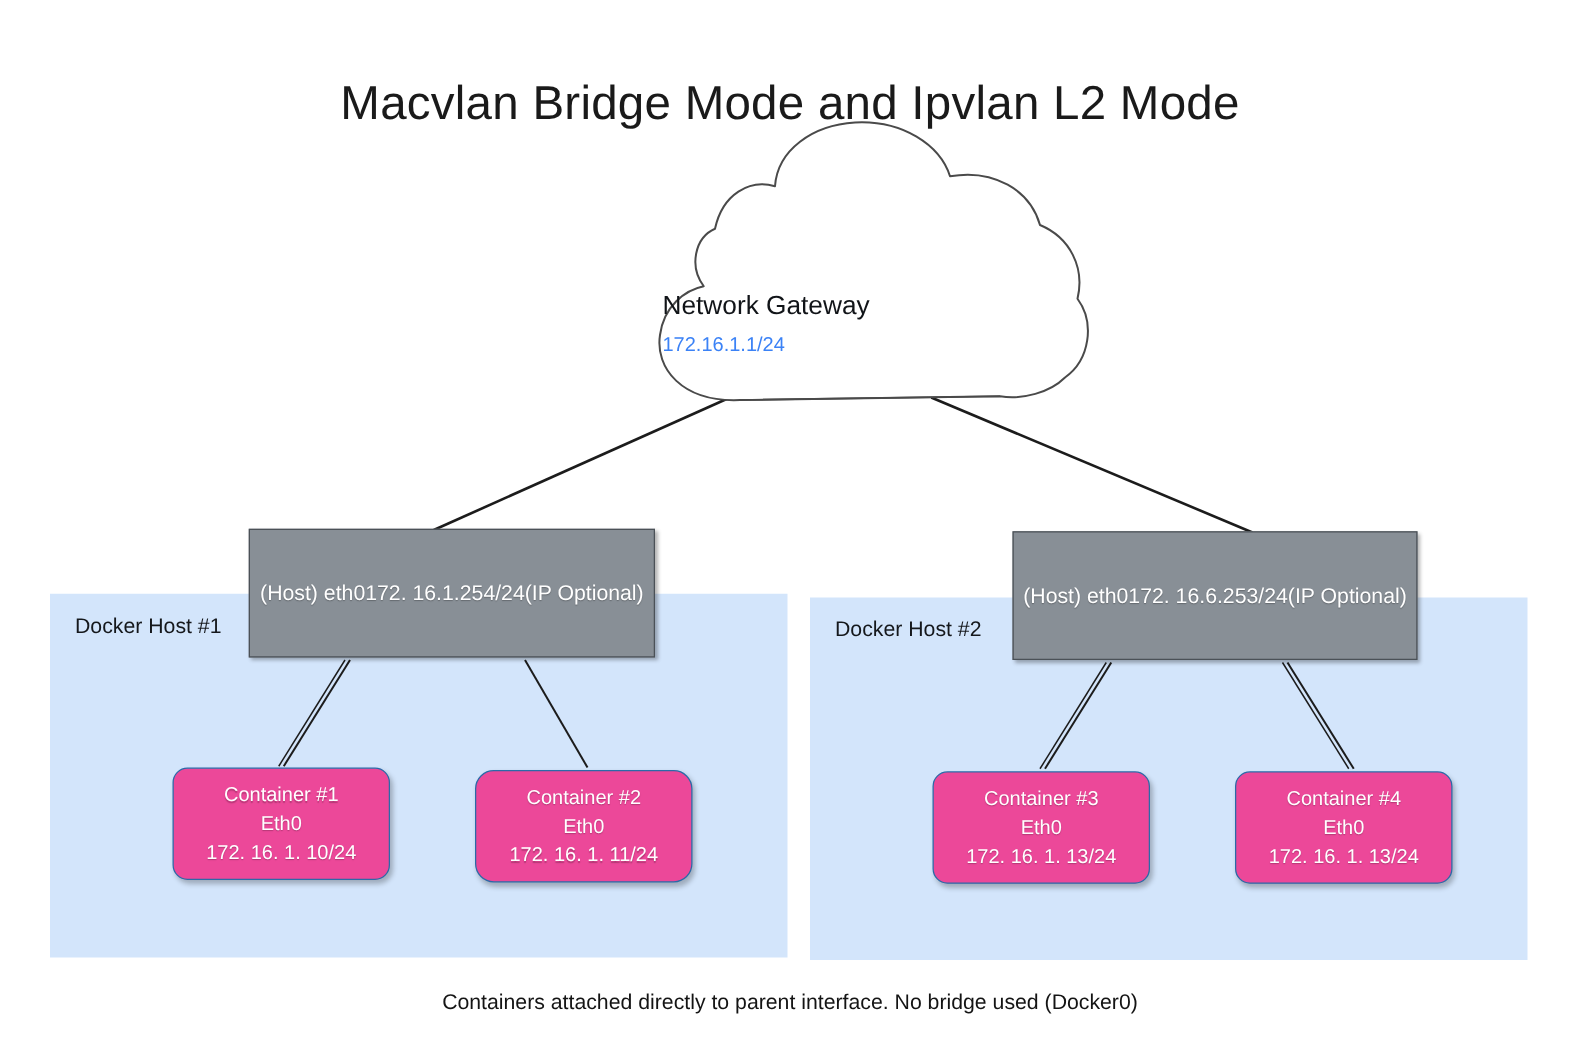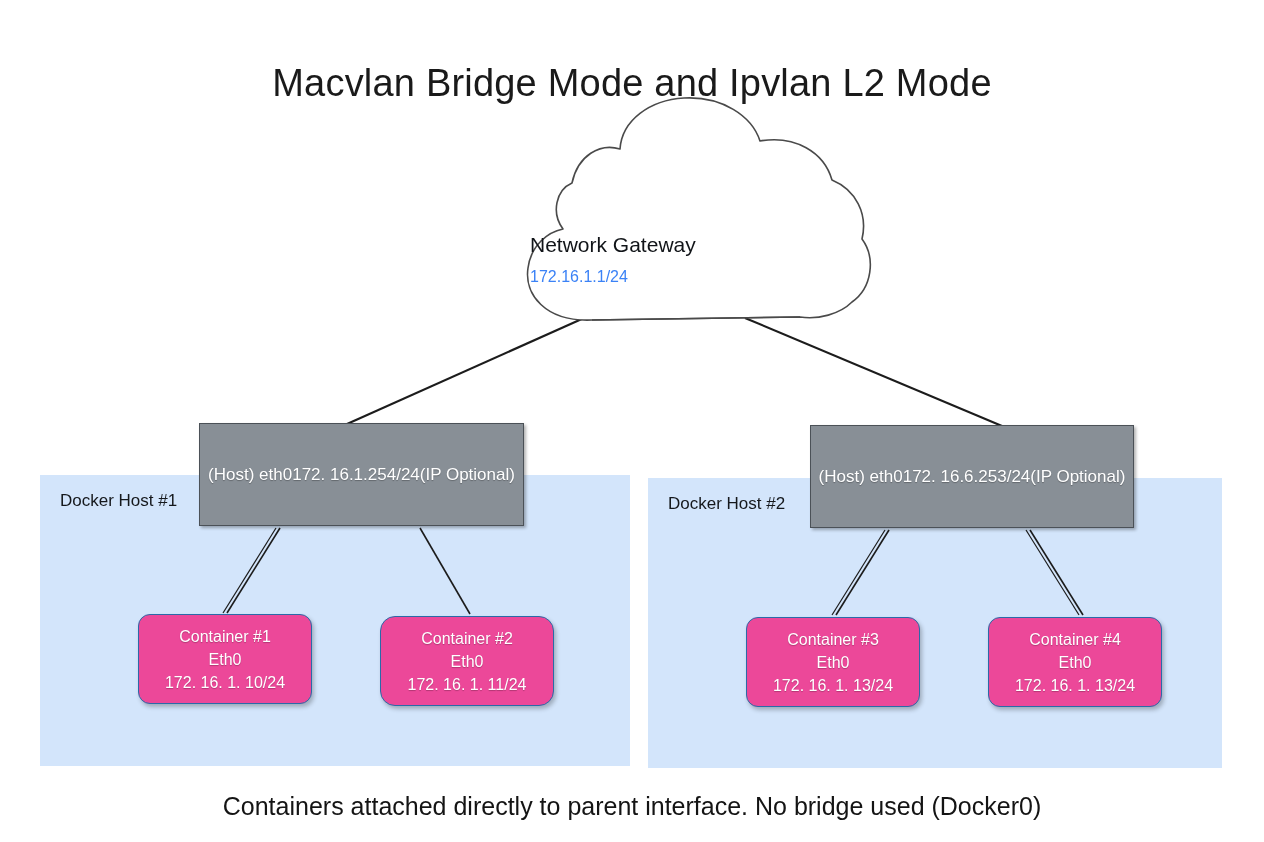--- a/index.html
+++ b/index.html
@@ -122,21 +122,21 @@
     font-size: 16px; color: #3b82f6;
   }
 
   
   .diagram-caption {
     position: absolute;
     left: 0;
     top: 792px;
     width: 1264px;
     text-align: center;
-    font-size: 25px;
+    font-size: 17px;
     color: #141414;
     white-space: nowrap;
   }
 </style>
 </head>
 <body>
 
 <div id="canvas">
 
   <div class="diagram-title">Macvlan Bridge Mode and Ipvlan L2 Mode</div>

